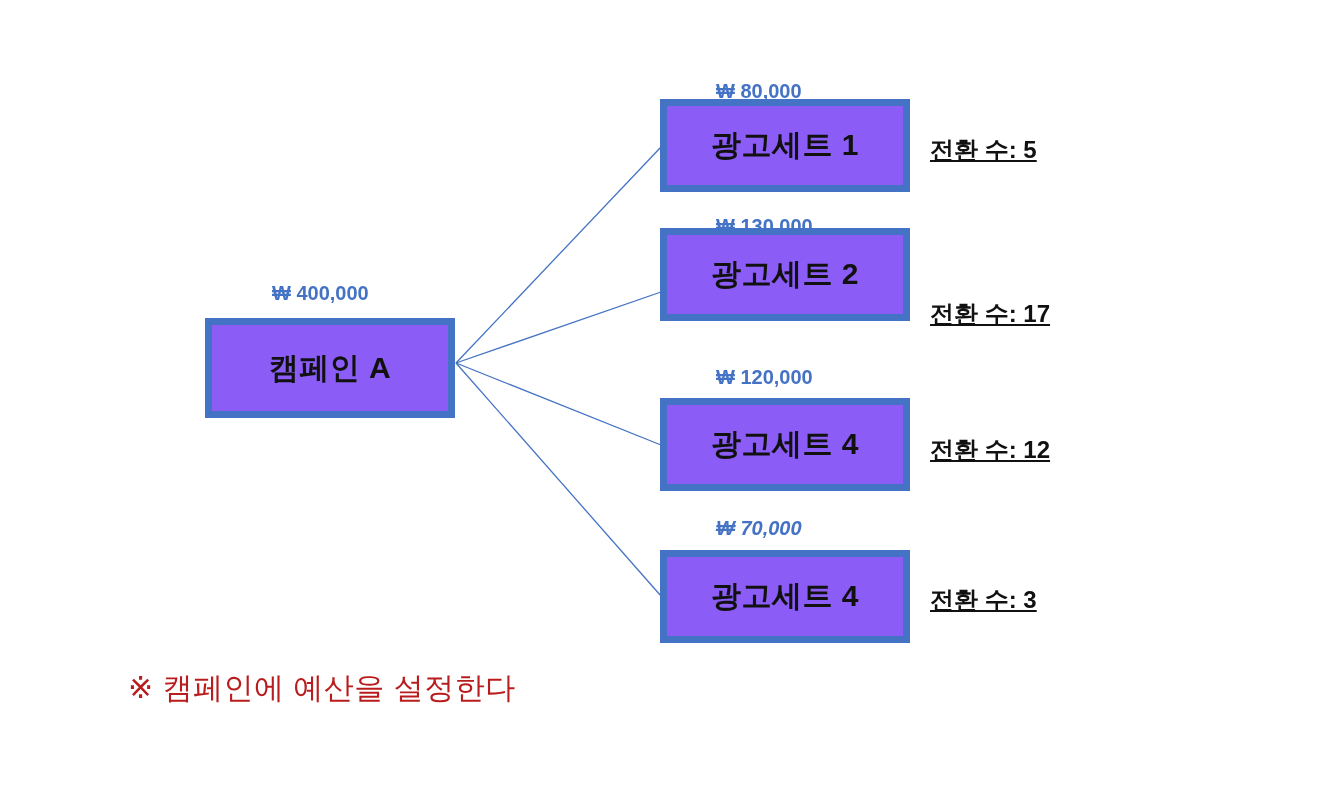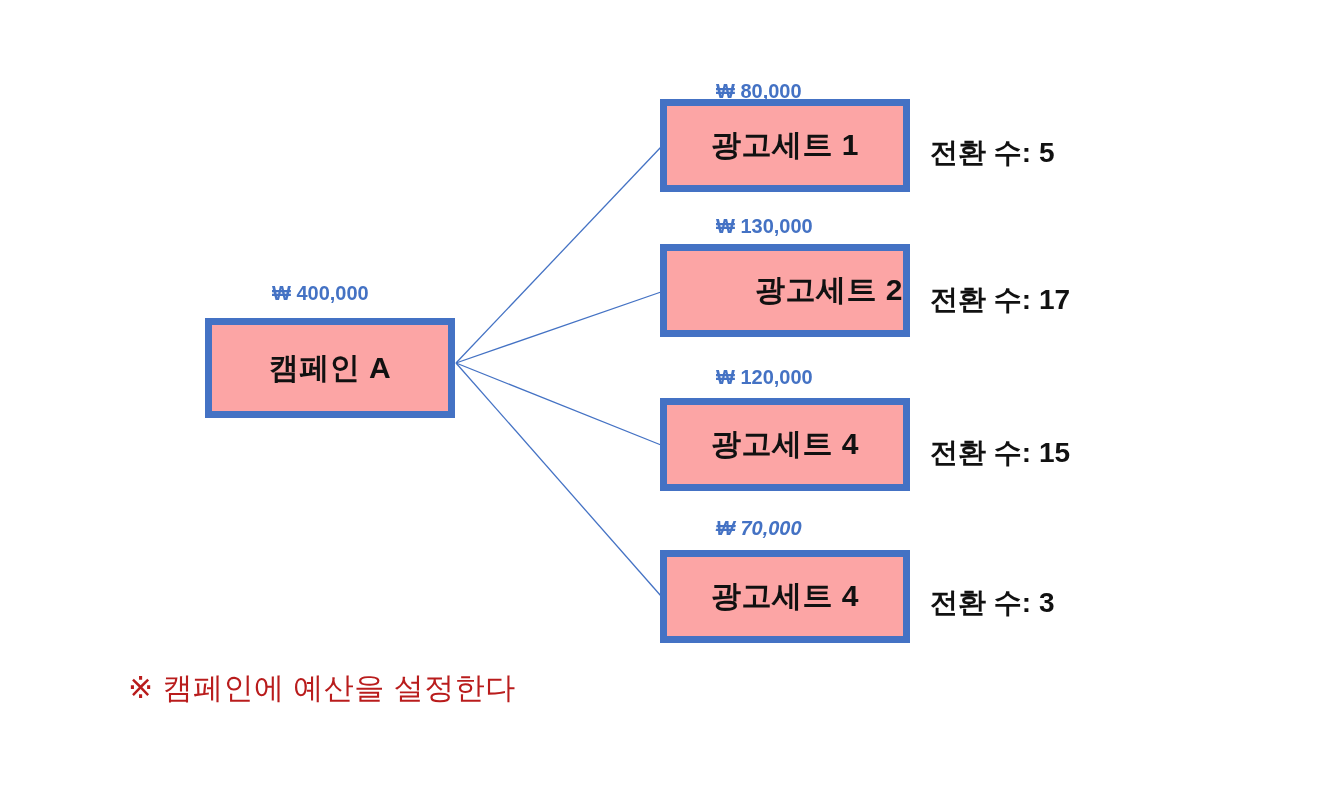--- a/index.html
+++ b/index.html
@@ -19,63 +19,64 @@
   .connectors {
     position: absolute;
     left: 0; top: 0;
     width: 1337px;
     height: 793px;
     pointer-events: none;
   }
   .node-box {
     position: absolute;
     width: 250px;
-    background: #fca5a5;
+    background: #8b5cf6;
     border: 7px solid #4472C4;
     display: flex;
     align-items: center;
     justify-content: center;
     color: #111111;
     font-size: 30px;
     font-weight: 700;
     letter-spacing: 0.5px;
   }
   .campaign-box {
     left: 205px;
     top: 318px;
     height: 100px;
   }
   .adset-box { left: 660px; height: 93px; }
   .adset-box.a1 { top: 99px; }
-  .adset-box.a2 { top: 244px; justify-content: flex-end; }
+  .adset-box.a2 { top: 228px; }
   .adset-box.a3 { top: 398px; }
   .adset-box.a4 { top: 550px; text-align: right; }
   .budget-label {
     position: absolute;
     color: #4472C4;
     font-size: 20px;
     font-weight: 700;
     white-space: nowrap;
   }
   .campaign-budget { left: 272px; top: 282px; }
   .adset-budget { left: 716px; }
   .adset-budget.b1 { top: 72px; margin-top: 8px; }
   .adset-budget.b2 { top: 215px; }
   .adset-budget.b3 { top: 366px; }
   .adset-budget.b4 { top: 517px; font-style: italic; }
   .conversion-label {
     position: absolute;
     left: 930px;
     color: #111111;
-    font-size: 28px;
+    font-size: 24px;
     font-weight: 700;
     white-space: nowrap;
+    text-decoration: underline;
   }
   .conversion-label.c1 { top: 134px; }
-  .conversion-label.c2 { top: 281px; }
+  .conversion-label.c2 { top: 298px; }
   .conversion-label.c3 { top: 434px; }
   .conversion-label.c4 { top: 584px; }
   .footnote {
     position: absolute;
     left: 128px;
     top: 668px;
     color: #b91c1c;
     font-size: 30px;
     font-weight: 400;
     letter-spacing: 0.5px;
@@ -108,21 +109,21 @@
   <div class="budget-label adset-budget b2">₩ 130,000</div>
   <div class="node-box adset-box a2">
     <span>광고세트 2</span>
   </div>
   <div class="conversion-label c2">전환 수: 17</div>
 
   <div class="budget-label adset-budget b3">₩ 120,000</div>
   <div class="node-box adset-box a3">
     <span>광고세트 4</span>
   </div>
-  <div class="conversion-label c3">전환 수: 15</div>
+  <div class="conversion-label c3">전환 수: 12</div>
 
   <div class="budget-label adset-budget b4">₩ 70,000</div>
   <div class="node-box adset-box a4">
     <span>광고세트 4</span>
   </div>
   <div class="conversion-label c4">전환 수: 3</div>
 
   <div class="footnote">※ 캠페인에 예산을 설정한다</div>
 
 </div>

